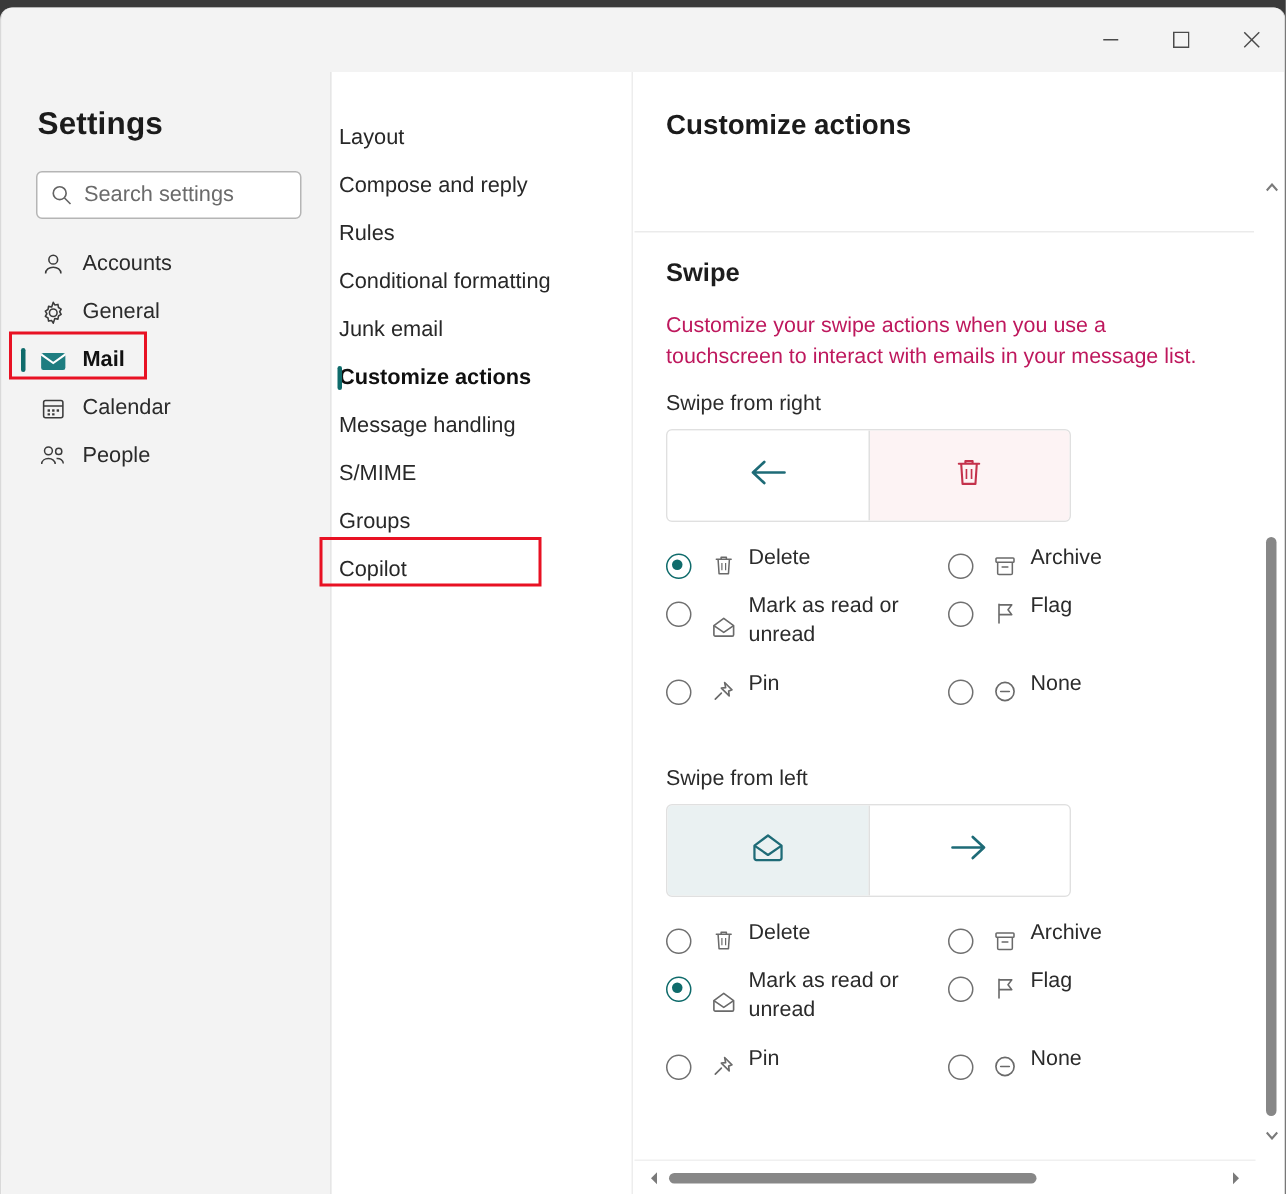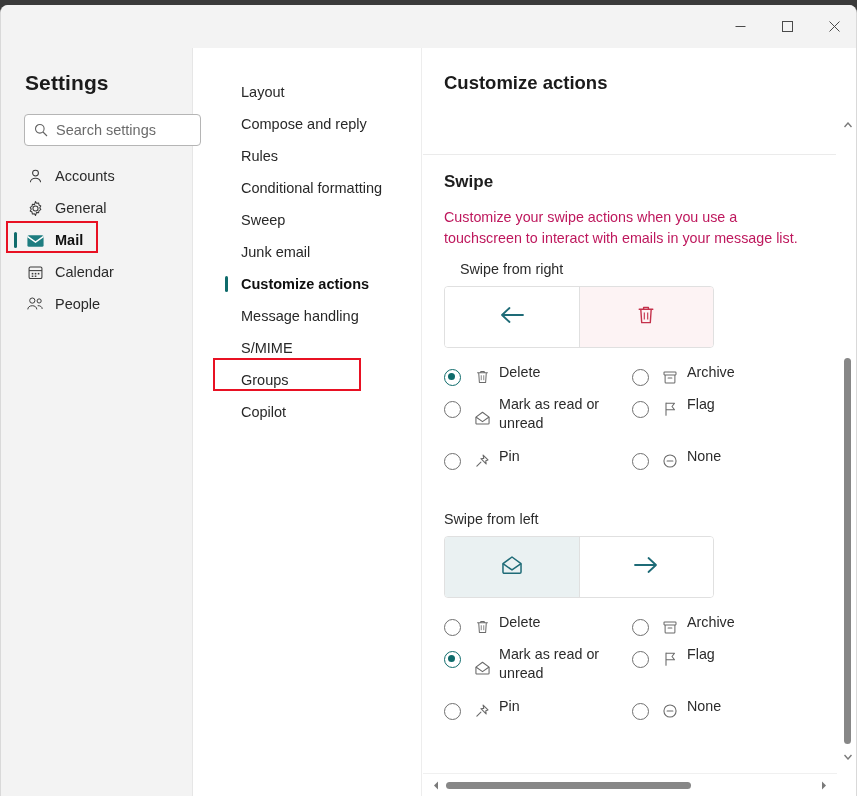--- a/index.html
+++ b/index.html
@@ -36,21 +36,21 @@
   .wbtn {
     width: 47px; height: 43px;
     display: flex; align-items: center; justify-content: center;
     color: #4a4a4a;
   }
   .wbtn svg { display: block; }
 
   
   #sidebar {
     position: absolute; left: 0; top: 43px;
-    width: 192px; height: 748px;
+    width: 220px; height: 748px;
     background: #f3f3f3;
     border-right: 1px solid #e6e6e6;
   }
   #settings-title {
     position: absolute; left: 24px; top: 23px;
     font-size: 21px; font-weight: bold; color: #1b1b1b;
     letter-spacing: .1px;
   }
   #search-box {
     position: absolute; left: 23px; top: 66px;
@@ -98,21 +98,21 @@
   #midlist {
     position: absolute; left: 221px; top: 43px;
     width: 200px; height: 748px;
     background: #ffffff;
     border-right: 1px solid #ededed;
   }
   .mid-item {
     position: relative;
     height: 32px;
     display: flex; align-items: center;
-    padding-left: 19px;
+    padding-left: 4px;
     font-size: 14.5px; color: #282828;
   }
   .mid-item.selected { font-weight: bold; color: #101010; }
   .mid-item .pill {
     position: absolute; left: 3px; top: 8px;
     width: 3px; height: 16px; border-radius: 2px;
     background: #0f6b6b;
     display: none;
   }
   .mid-item.selected .pill { display: block; }
@@ -352,23 +352,20 @@
       <div class="mid-item">
           <span>Compose and reply</span>
         </div>
       <div class="mid-item">
           <span>Rules</span>
         </div>
       <div class="mid-item">
           <span>Conditional formatting</span>
         </div>
       <div class="mid-item">
-          <span>Sweep</span>
-        </div>
-      <div class="mid-item">
           <span>Junk email</span>
         </div>
       <div class="mid-item selected">
           <span class="pill"></span>
           <span>Customize actions</span>
         </div>
       <div class="mid-item">
           <span>Message handling</span>
         </div>
       <div class="mid-item">
@@ -384,21 +381,21 @@
   </div>
 
   <div id="main">
     <div id="main-title">Customize actions</div>
     <div id="main-divider"></div>
 
     <div id="main-scrollarea">
       <div id="sec-title">Swipe</div>
       <div id="sec-desc">Customize your swipe actions when you use a touchscreen to interact with emails in your message list.</div>
 
-      <div class="grp-label" style="top:106px;margin-left:16px;">Swipe from right</div>
+      <div class="grp-label" style="top:106px;">Swipe from right</div>
       <div class="preview" style="top:131px;">
         <div class="half" style="background:#ffffff;">
           <span>
             <svg width="26" height="22" viewBox="0 0 26 22">
                 <path d="M24 11H3M3 11l7.5-7M3 11l7.5 7" fill="none" stroke="#1e6b77" stroke-width="1.8" stroke-linecap="round" stroke-linejoin="round"></path>
               </svg>
           </span>
         </div>
         <div class="divider-v"></div>
         <div class="half" style="background:#fdf3f4;">

